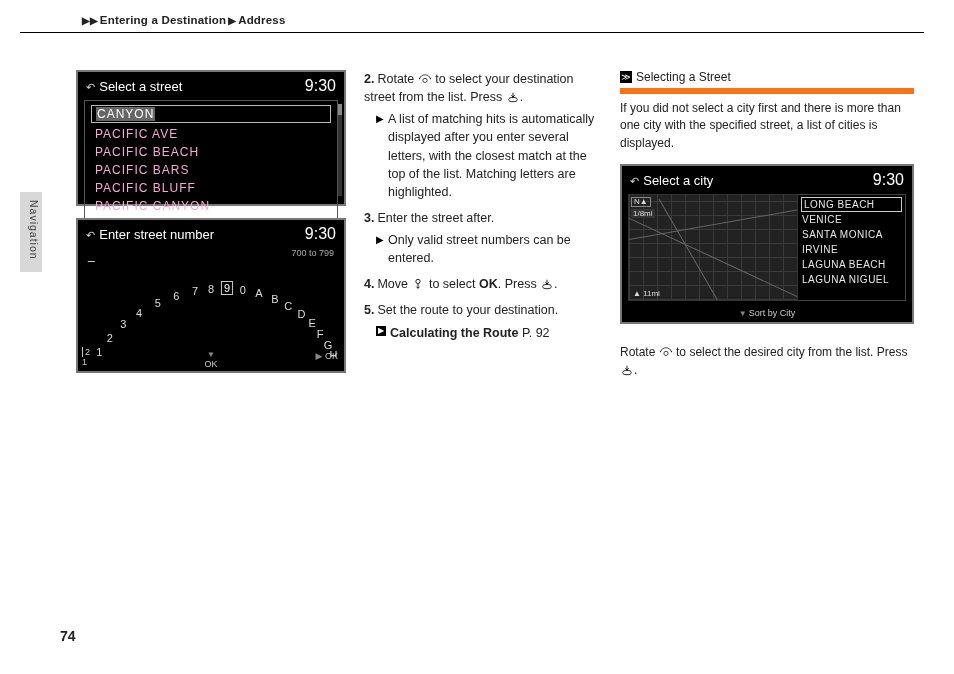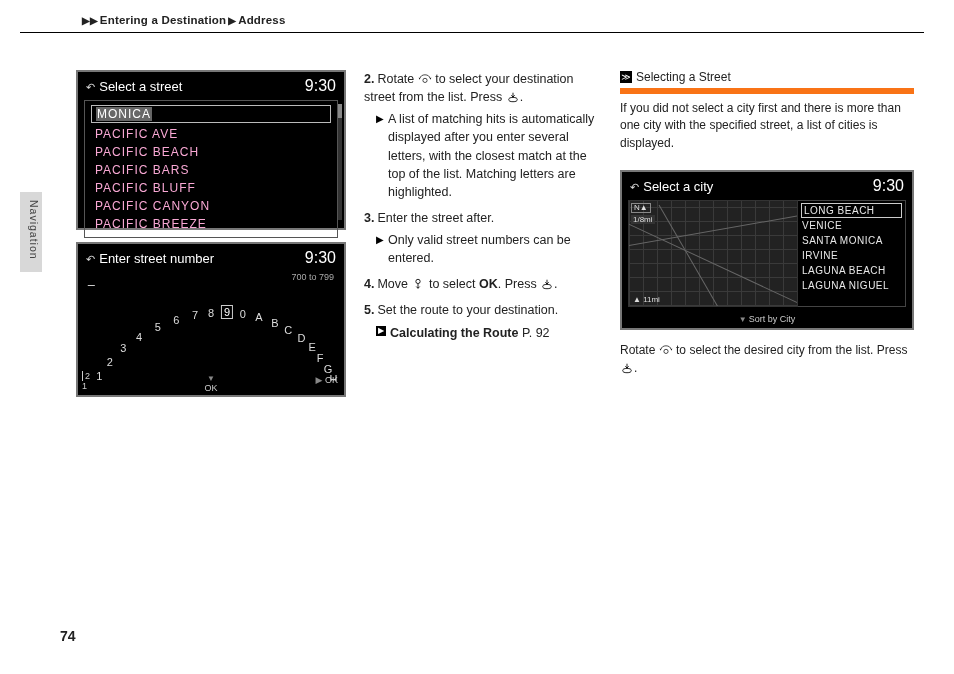--- a/index.html
+++ b/index.html
@@ -156,21 +156,21 @@
   .xref { display: flex; margin: 4px 0 0 12px; }
   .xref .box { width: 10px; height: 10px; background: #000; color: #fff;
                font-size: 8px; text-align: center; line-height: 10px; margin-right: 4px; margin-top: 2px; }
   .xref .txt b { font-weight: 700; }
 
   
   .note-title { display: flex; align-items: center; gap: 4px; font-size: 12px; margin-bottom: 4px; }
   .note-title .tag { width: 12px; height: 12px; background: #000; color: #fff;
                      font-size: 9px; display: inline-flex; align-items: center; justify-content: center; }
   .note-box { border-top: 6px solid #f97316; padding-top: 6px; font-size: 12px; line-height: 1.45; }
-  .foot-line { font-size: 12px; line-height: 1.45; margin-top: 12px; }
+  .foot-line { font-size: 12px; line-height: 1.45; margin-top: 20px; }
 
   .inline-icon {
     display: inline-block; vertical-align: -2px; width: 14px; height: 12px;
   }
   .inline-icon svg { width: 100%; height: 100%; }
 
   .page-num {
     position: absolute; left: 40px; bottom: 10px; font-weight: 700; font-size: 14px;
   }
 </style>
@@ -184,27 +184,27 @@
   </div>
 
   <div class="content">
     <div class="side-tab-shadow"></div>
     <div class="side-tab">Navigation</div>
 
     <div class="cols">
 
       <div class="col-left">
 
-        <div class="device" style="height:160px">
+        <div class="device" style="height:136px">
           <div class="dev-titlebar">
             <span><span class="back">↶</span><span>Select a street</span></span>
             <span style="font-size:16px;font-weight:400">9:30</span>
           </div>
           <div class="dev-list">
-            <div class="row"><span>MONICA</span></div>
+            <div class="row"><span>CANYON</span></div>
             <div class="row">PACIFIC AVE</div>
             <div class="row">PACIFIC BEACH</div>
             <div class="row">PACIFIC BARS</div>
             <div class="row">PACIFIC BLUFF</div>
             <div class="row">PACIFIC CANYON</div>
             <div class="row">PACIFIC BREEZE</div>
           </div>
           <div class="dev-scroll"></div>
         </div>
 
@@ -288,21 +288,21 @@
         </ol>
       </div>
 
       <div class="col-right">
         <div class="note-title">
           <span class="tag">≫</span>
           <span>Selecting a Street</span>
         </div>
         <div class="note-box">If you did not select a city first and there is more than one city with the specified street, a list of cities is displayed.</div>
 
-        <div class="device mapdev" style="margin-top:18px">
+        <div class="device mapdev" style="margin-top:12px">
           <div class="dev-titlebar">
             <span><span class="back">↶</span><span>Select a city</span></span>
             <span style="font-size:16px">9:30</span>
           </div>
           <div class="body">
             <div class="map">
               <div class="diag"></div>
               <div class="diag" style="top:30px;transform:rotate(-10deg)"></div>
               <div class="diag" style="top:90px;transform:rotate(60deg)"></div>
               <div class="badge"><span>N</span>▲</div>

